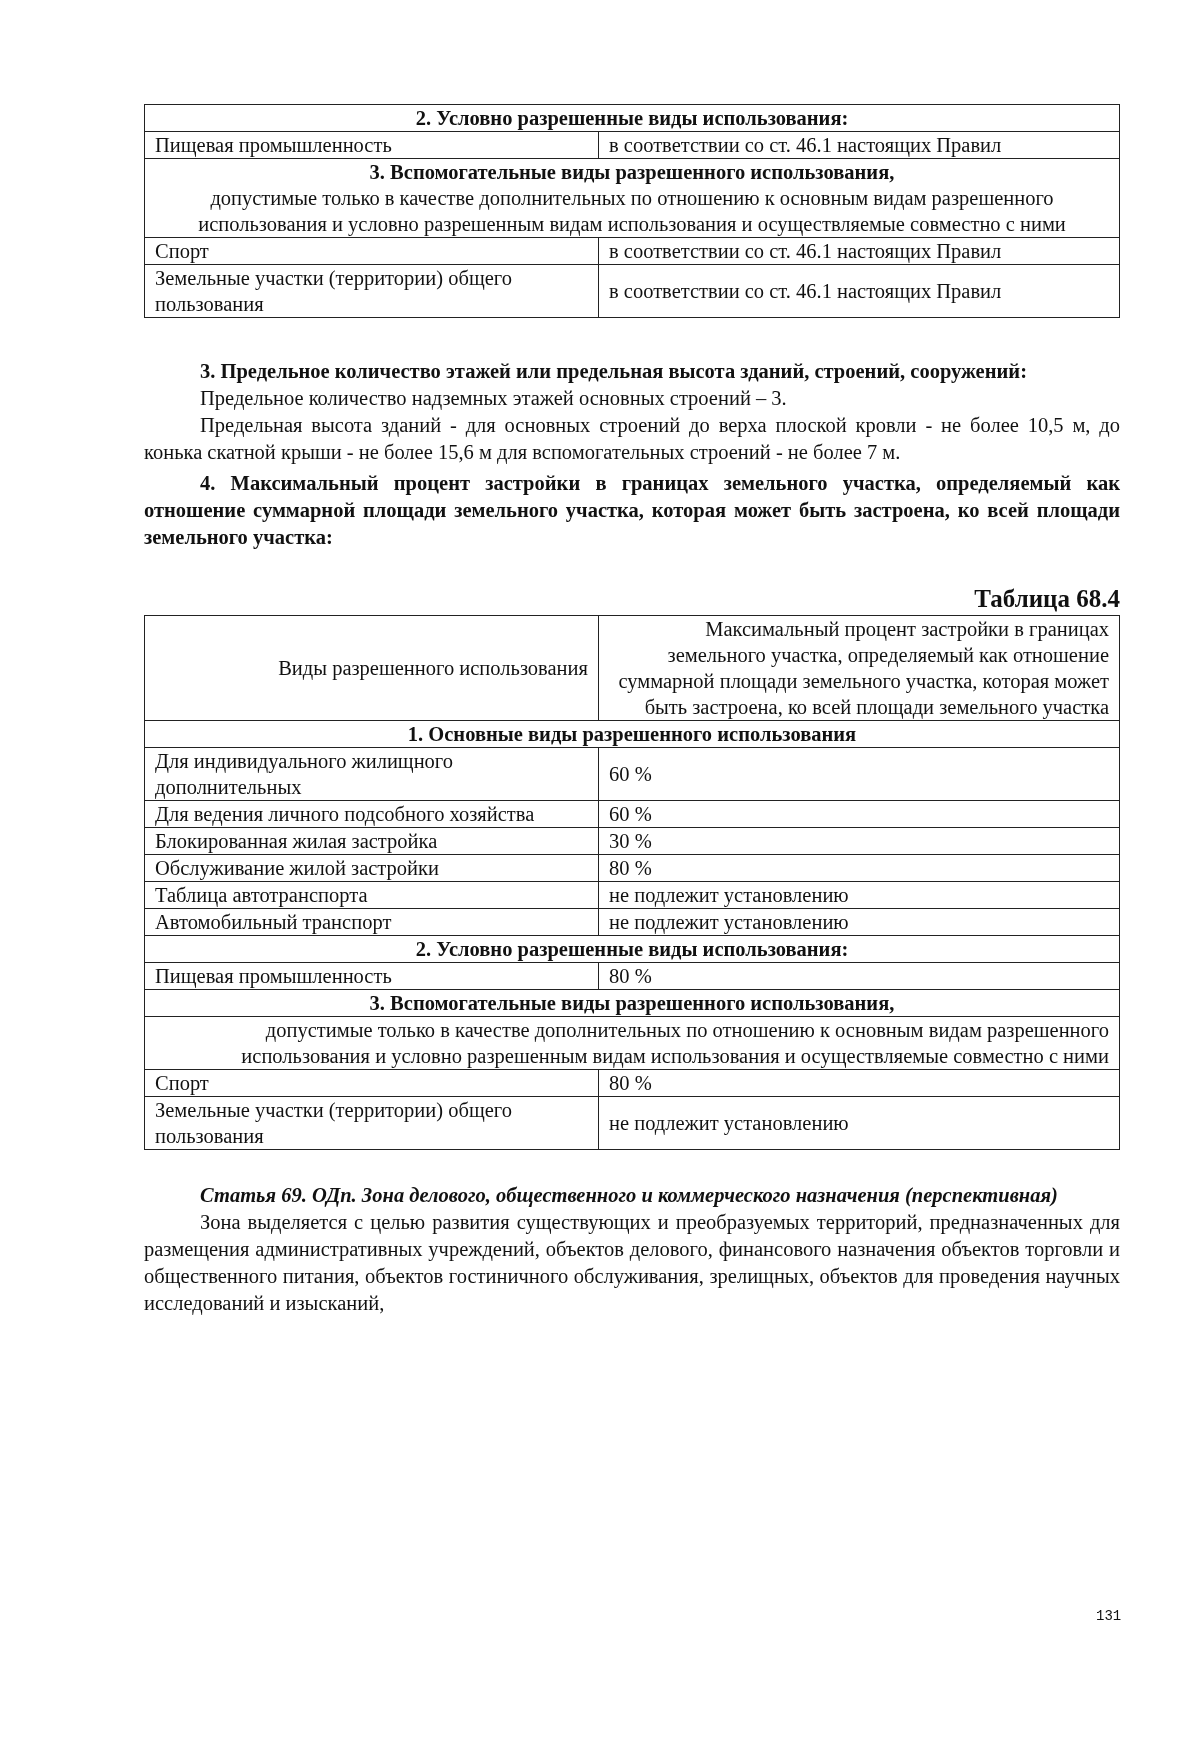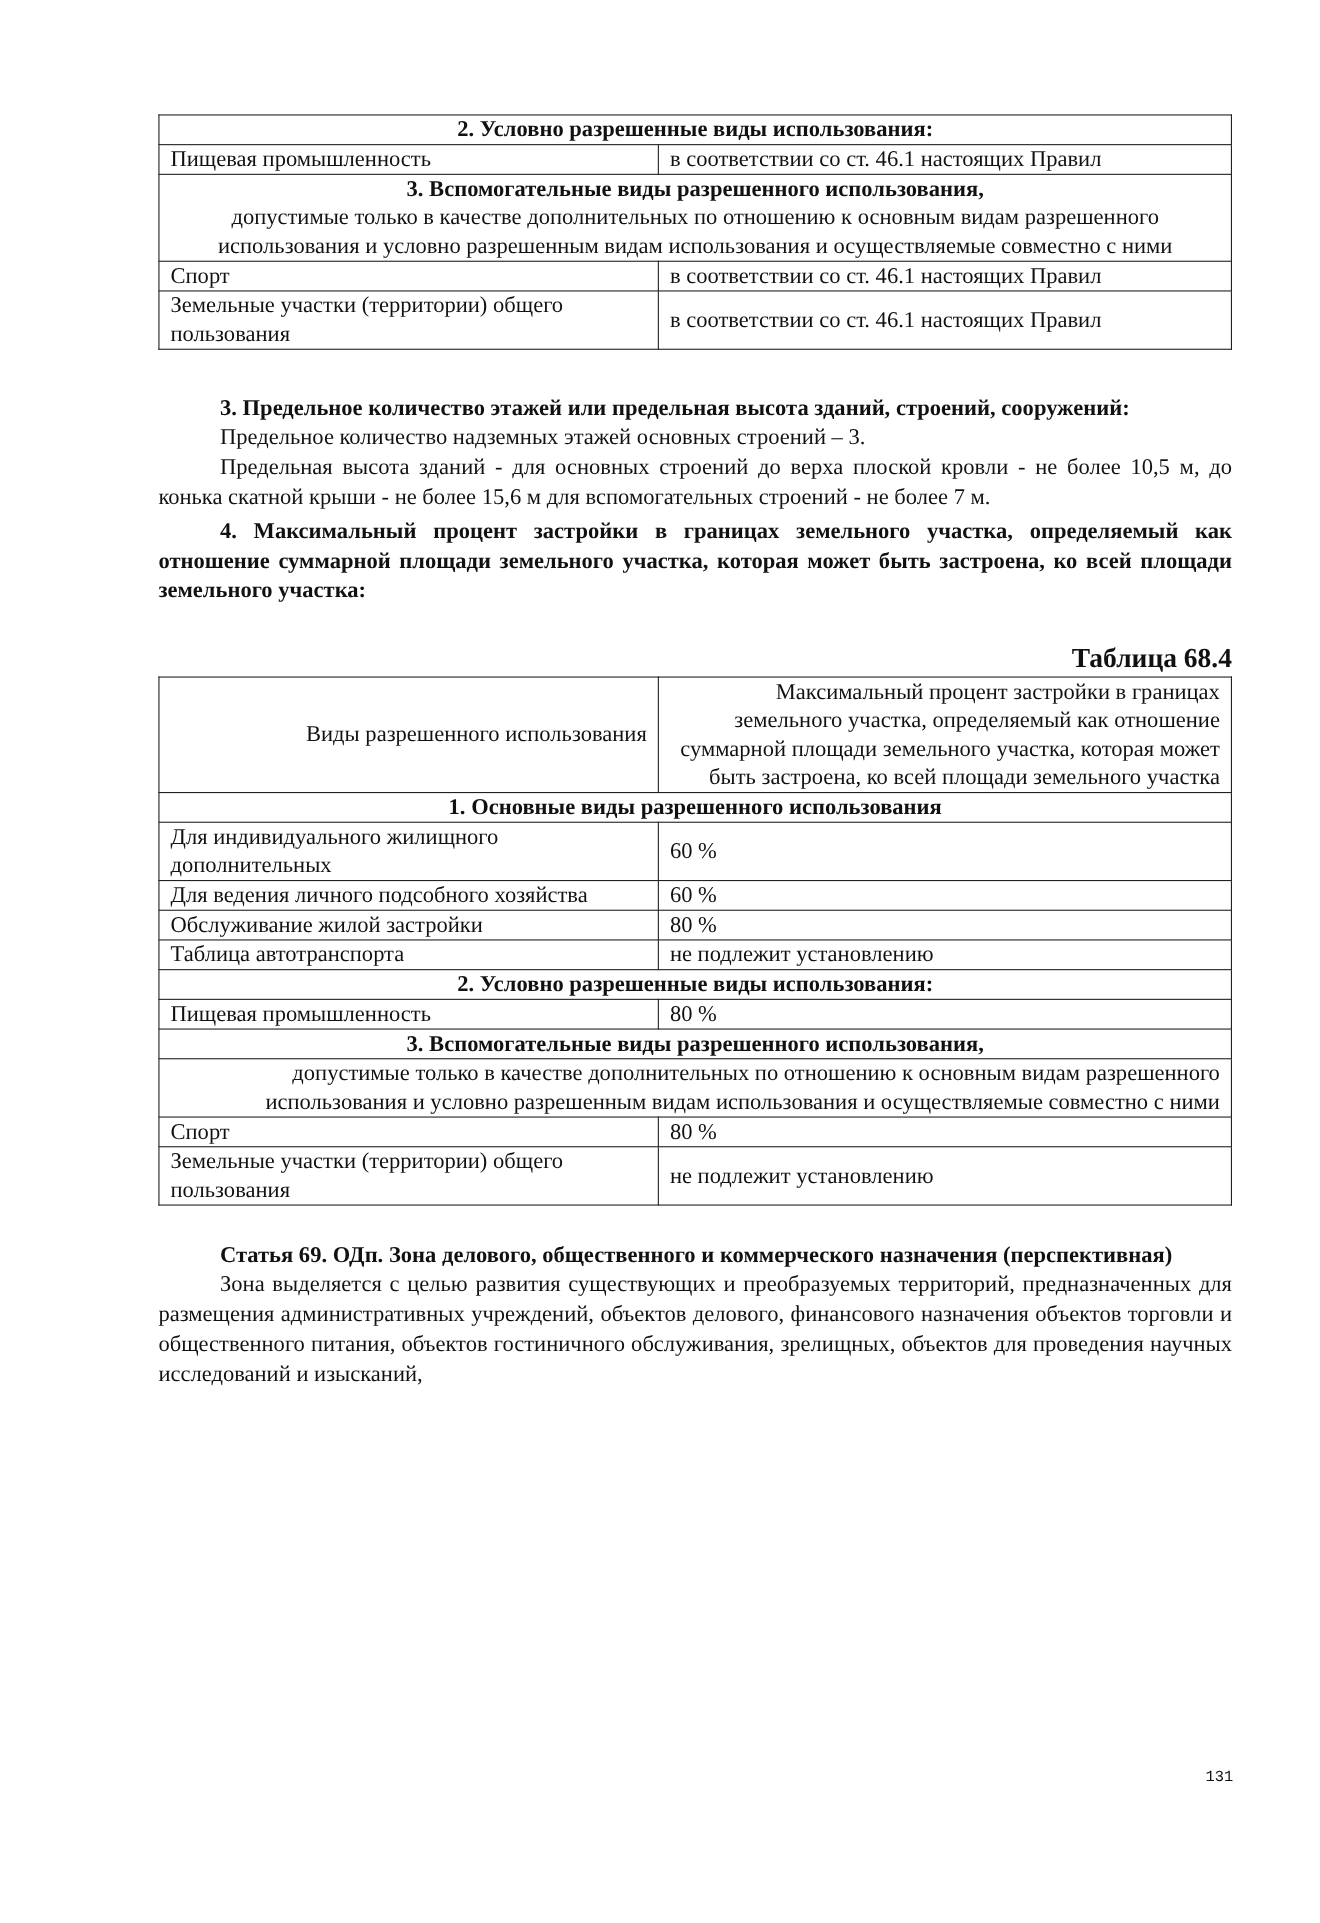--- a/index.html
+++ b/index.html
@@ -9,21 +9,21 @@
   table { border-collapse:collapse; width:100%; font-size:20.5px; line-height:26px; }
   td { border:1.5px solid #222; padding:0 10px; vertical-align:middle; }
   td.l { width:433px; }
   td.sec { text-align:center; font-weight:bold;margin-left:20px; }
   td.center { text-align:right; }
   .note { font-weight:normal; display:block; }
   .h-bold { font-weight:bold; }
   p { margin:0; font-size:20.5px; line-height:27px; text-align:justify; }
   .indent { text-indent:56px; }
   .table-caption { text-align:right; font-weight:bold; font-size:25px; margin:0 0 2px; }
-  .article { font-weight:bold; }
+  .article { font-style:italic; font-weight:bold; }
   .pagenum { position:absolute; left:1096px; top:1608px; font-family:Liberation Mono, monospace; font-size:14px; }
 </style>
 </head>
 <body>
 
 <div class="page">
 
   <table>
     <tbody>
         <tr>
@@ -71,25 +71,33 @@
         </tr>
     <tr>
           <td class="l">Для индивидуального жилищного дополнительных</td>
           <td>60 %</td>
         </tr>
     <tr>
           <td class="l">Для ведения личного подсобного хозяйства</td>
           <td>60 %</td>
         </tr>
     <tr>
+          <td class="l">Блокированная жилая застройка</td>
+          <td>30 %</td>
+        </tr>
+    <tr>
           <td class="l">Обслуживание жилой застройки</td>
           <td>80 %</td>
         </tr>
     <tr>
           <td class="l">Таблица автотранспорта</td>
+          <td>не подлежит установлению</td>
+        </tr>
+    <tr>
+          <td class="l">Автомобильный транспорт</td>
           <td>не подлежит установлению</td>
         </tr>
     <tr>
           <td colspan="2" class="sec">2. Условно разрешенные виды использования:</td>
         </tr>
     <tr>
           <td class="l">Пищевая промышленность</td>
           <td>80 %</td>
         </tr>
     <tr>

